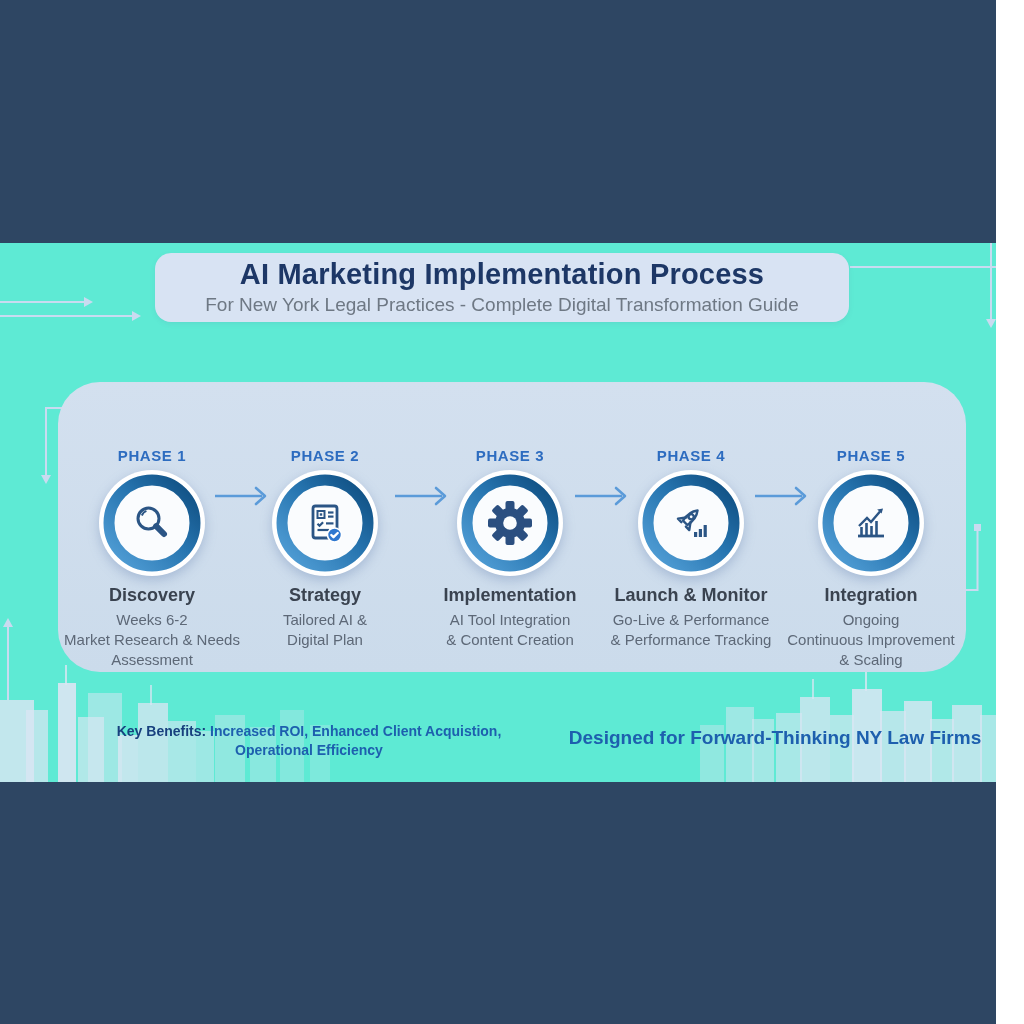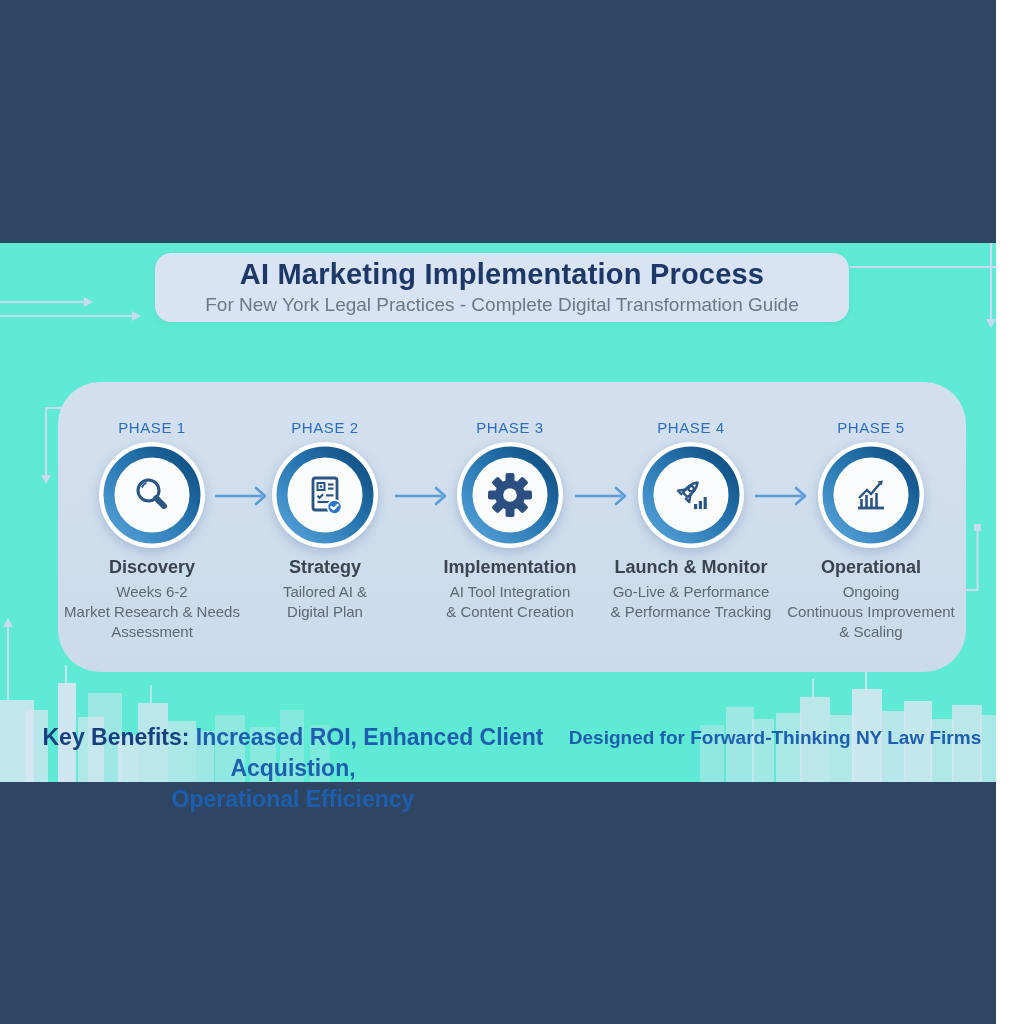--- a/index.html
+++ b/index.html
@@ -23,30 +23,30 @@
   .banner-title { font-size:29px; font-weight:bold; color:#1d3766; line-height:1.08; letter-spacing:0.2px; }
   .banner-sub   { font-size:19px; color:#6e7884; margin-top:3px; }
 
   .panel {
     position:absolute; left:58px; top:382px; width:908px; height:290px;
     background:linear-gradient(180deg,#d3e0ef 0%,#cbdbeb 100%);
     border-radius:42px; z-index:2;
   }
 
   .phase { position:absolute; top:419px; width:210px; text-align:center; z-index:4; }
-  .phase-label { font-size:15px; font-weight:normal; color:#2d6cc0; letter-spacing:0.6px; }
+  .phase-label { font-size:15px; font-weight:bold; color:#2d6cc0; letter-spacing:0.6px;margin-top:28px; }
   .circle-wrap { margin-top:4px; height:110px; filter:drop-shadow(0 4px 6px rgba(60,95,150,0.28)); }
   .phase-title { font-size:18px; font-weight:bold; color:#3a4350; margin-top:7px; }
   .phase-desc  { font-size:15px; color:#5d6877; line-height:1.33; margin-top:4px; }
 
   .flow-arrow { position:absolute; top:484px; z-index:4; }
 
   .footer-left {
-    position:absolute; left:33px; top:722px; width:520px; text-align:center; z-index:4;
-    font-size:23px; font-weight:bold; color:#1d5fae; line-height:1.35;
+    position:absolute; left:49px; top:722px; width:520px; text-align:center; z-index:4;
+    font-size:14px; font-weight:bold; color:#1d5fae; line-height:1.35;
   }
   .kb-label { color:#17407e; }
   .footer-right {
     position:absolute; left:560px; top:727px; width:430px; text-align:center; z-index:4;
     font-size:19px; font-weight:bold; color:#1d5fae;
   }
 </style>
 </head>
 <body>
 
@@ -259,21 +259,21 @@
           <line x1="11" y1="37" x2="37" y2="37" stroke-width="2.8"></line>
           <line x1="14.5" y1="36" x2="14.5" y2="28" stroke-width="2.6"></line>
           <line x1="19.5" y1="36" x2="19.5" y2="24" stroke-width="2.6"></line>
           <line x1="24.5" y1="36" x2="24.5" y2="27" stroke-width="2.6"></line>
           <line x1="29.5" y1="36" x2="29.5" y2="22" stroke-width="2.6"></line>
           <polyline points="12,27 20,19 24,23 33,12.5" stroke-width="2.4"></polyline>
           <path d="M36,9.5 L30.2,10.4 L34.6,14.6 Z" fill="#2b5585" stroke="none"></path>
         </g>
       </svg>
     </div>
-    <div class="phase-title">Operational</div>
+    <div class="phase-title">Integration</div>
     <div class="phase-desc">
       <div>Ongoing</div>
       <div>Continuous Improvement</div>
       <div>&amp; Scaling</div>
     </div>
   </div>
 
   <div class="footer-left">
     <span class="kb-label">Key Benefits:</span>
     <span>Increased ROI, Enhanced Client Acquistion,</span>

